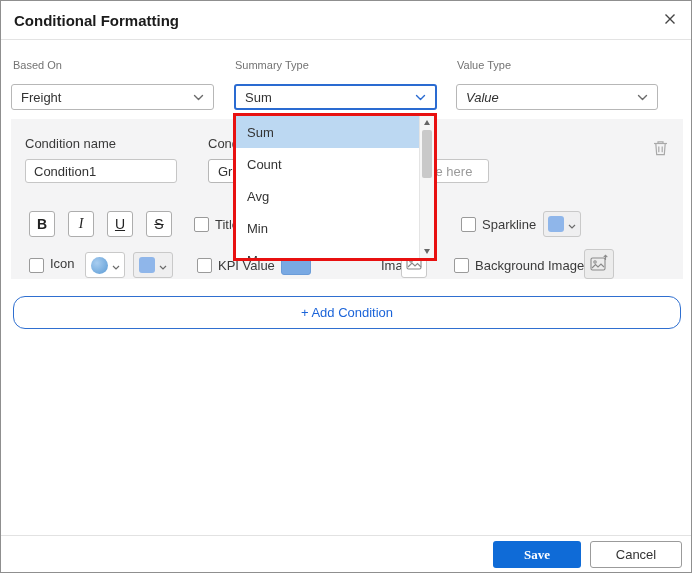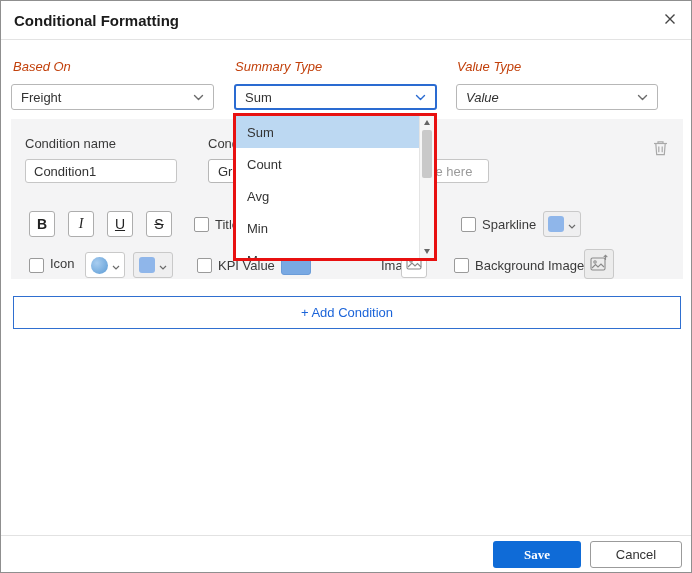--- a/index.html
+++ b/index.html
@@ -7,21 +7,21 @@
   .dialog { position:relative; width:692px; height:573px; background:#fff;
             border:1px solid #8f8f8f; overflow:hidden; }
   .abs { position:absolute; }
 
   
   .titlebar { left:0; top:0; width:100%; height:39px; border-bottom:1px solid #e3e3e3; background:#fff; }
   .title { left:13px; top:11px; font-size:15px; font-weight:bold; color:#1b1b1b; }
   .close-btn { right:10px; top:8px; width:22px; height:22px; display:flex; align-items:center; justify-content:center; cursor:pointer; }
 
   
-  .field-label { font-size:13px; color:#c2410c;font-style:italic; }
+  .field-label { font-size:11px; color:#737373; }
   #lbl-based   { left:12px;  top:58px; }
   #lbl-summary { left:234px; top:58px; }
   #lbl-value   { left:456px; top:58px; }
 
   
   .combo { height:26px; background:#fff; border:1px solid #b7b7b7; border-radius:3px;
            display:flex; align-items:center; padding:0 9px; font-size:13px; color:#333; cursor:pointer; }
   .combo .chev { margin-left:auto; display:flex; }
   #combo-freight { left:10px;  top:83px; width:203px; }
   #combo-summary { left:233px; top:83px; width:203px; border:2px solid #2a6bd1; }
@@ -87,21 +87,21 @@
   .dd-arrow.up { top:0; } .dd-arrow.down { bottom:0; }
   .tri-up { width:0; height:0; border-left:3.5px solid transparent; border-right:3.5px solid transparent;
             border-bottom:5px solid #666; }
   .tri-down { width:0; height:0; border-left:3.5px solid transparent; border-right:3.5px solid transparent;
               border-top:5px solid #666; }
   .dd-thumb { position:absolute; top:14px; left:2px; right:2px; height:48px; background:#c9c9c9;
               border-radius:2px; cursor:pointer; }
 
   
   .add-condition { left:12px; top:295px; width:668px; height:33px; border:1px solid #2f6fd0;
-                   border-radius:0; background:#fff; color:#1b64d9; font-size:13px;
+                   border-radius:12px; background:#fff; color:#1b64d9; font-size:13px;
                    display:flex; align-items:center; justify-content:center; cursor:pointer; }
 
   
   .footer-divider { left:0; top:534px; width:100%; height:1px; background:#e2e2e2; }
   .btn { display:flex; align-items:center; justify-content:center; font-size:13px; border-radius:3px; cursor:pointer; }
   #btn-save   { left:492px; top:540px; width:88px; height:27px; background:#0f6bd7; color:#fff; font-weight:bold;font-family:Liberation Serif, serif; }
   #btn-cancel { left:589px; top:540px; width:92px; height:27px; background:#fff; border:1px solid #9b9b9b; color:#333; }
 </style>
 </head>
 <body>

